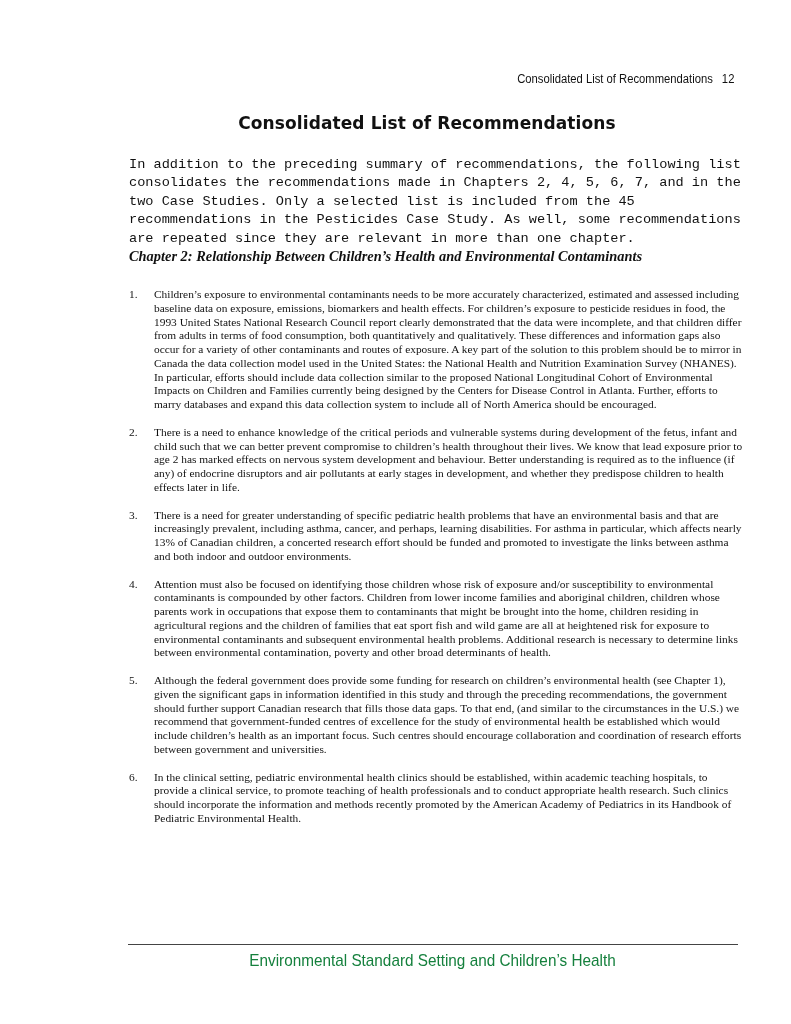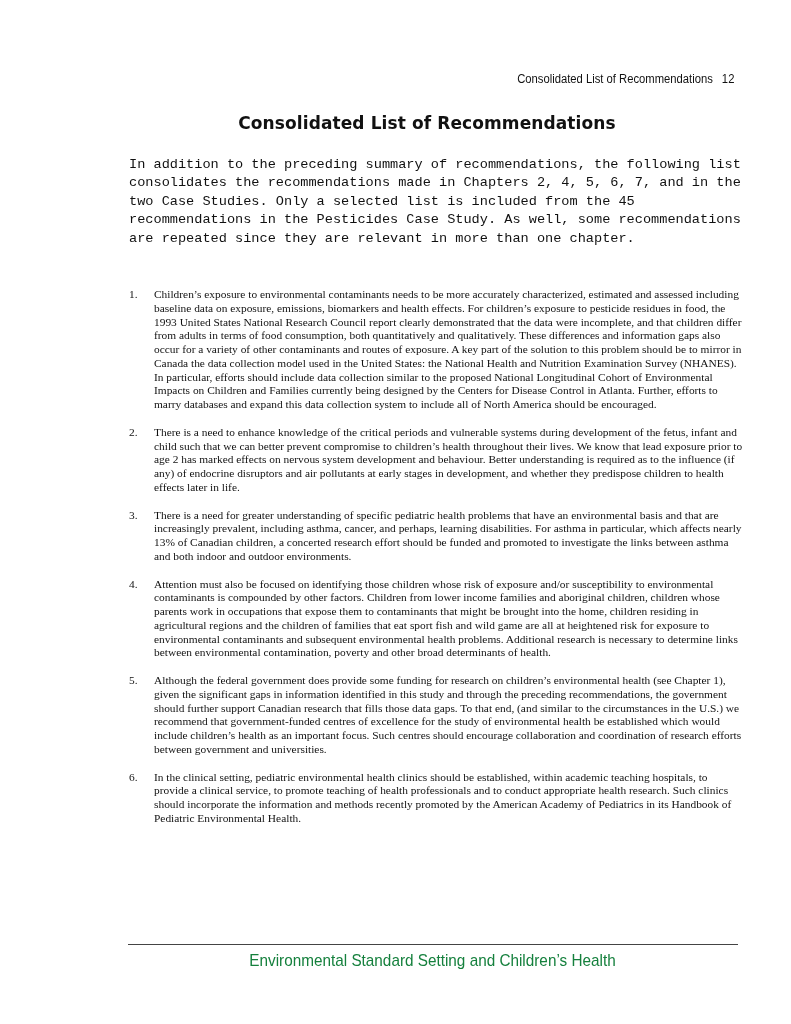--- a/index.html
+++ b/index.html
@@ -45,20 +45,21 @@
 <div class="page">
 
   <div class="running-header">
     <span>Consolidated List of Recommendations</span><span class="pg">12</span>
   </div>
 
   <h1 class="title">Consolidated List of Recommendations</h1>
 
   <p class="intro">In addition to the preceding summary of recommendations, the following list consolidates the recommendations made in Chapters 2, 4, 5, 6, 7, and in the two Case Studies. Only a selected list is included from the 45 recommendations in the Pesticides Case Study. As well, some recommendations are repeated since they are relevant in more than one chapter.</p>
 
+  <h2 class="chapter-heading">Chapter 2: Relationship Between Children’s Health and Environmental Contaminants</h2>
 
   <ol class="rec-list">
     <li class="rec-item">
       <span class="rec-num">1.</span>
       <span>Children’s exposure to environmental contaminants needs to be more accurately characterized, estimated and assessed including baseline data on exposure, emissions, biomarkers and health effects.  For children’s exposure to pesticide residues in food, the 1993 United States National Research Council report clearly demonstrated that the data were incomplete, and that children differ from adults in terms of food consumption, both quantitatively and qualitatively.  These differences and information gaps also occur for a variety of other contaminants and routes of exposure. A key part of the solution to this problem should be to mirror in Canada the data collection model used in the United States: the National Health and Nutrition Examination Survey (NHANES). In particular, efforts should include data collection similar to the proposed National Longitudinal Cohort of Environmental Impacts on Children and Families currently being designed by the Centers for Disease Control in Atlanta. Further, efforts to marry databases and expand this data collection system to include all of North America should be encouraged.</span>
     </li>
     <li class="rec-item">
       <span class="rec-num">2.</span>
       <span>There is a need to enhance knowledge of the critical periods and vulnerable systems during development of the fetus, infant and child such that we can better prevent compromise to children’s health throughout their lives. We know that lead exposure prior to age 2 has marked effects on nervous system development and behaviour. Better understanding is required as to the influence (if any) of endocrine disruptors and air pollutants at early stages in development, and whether they predispose children to health effects later in life.</span>
     </li>

